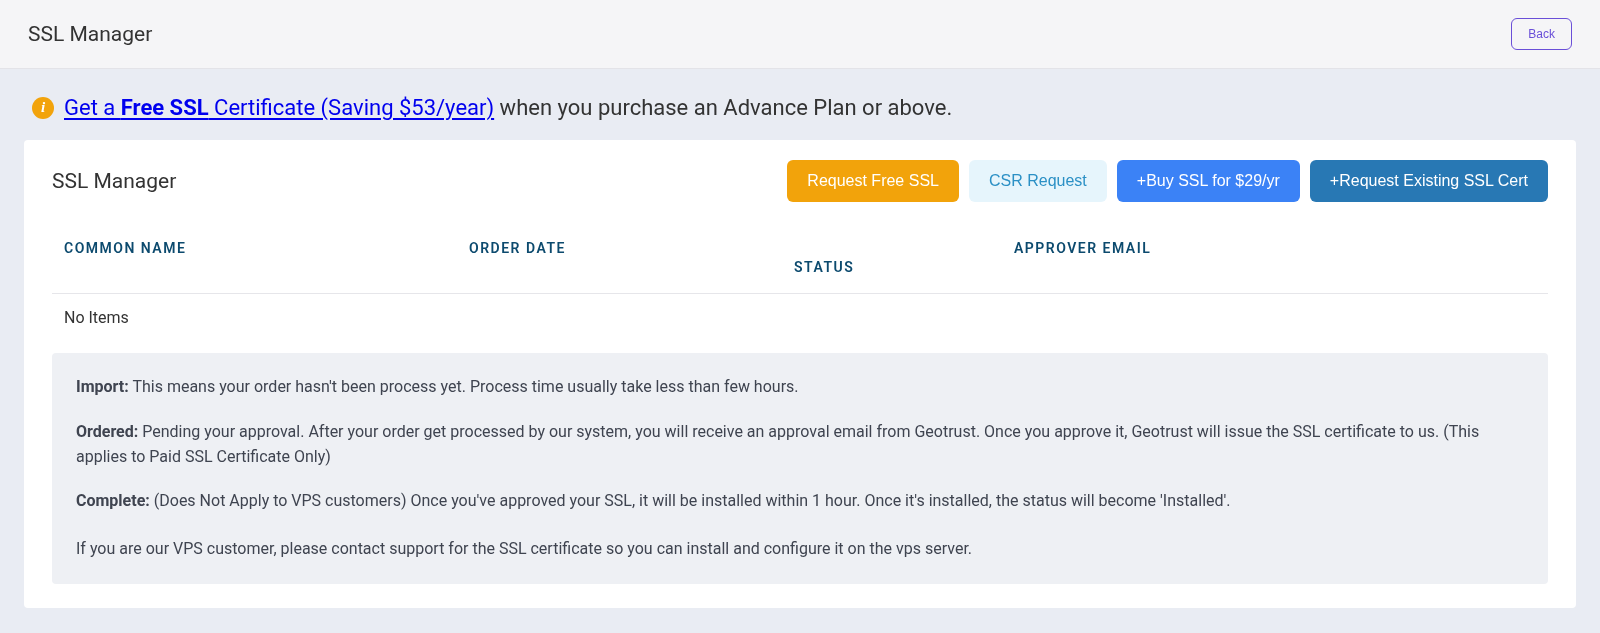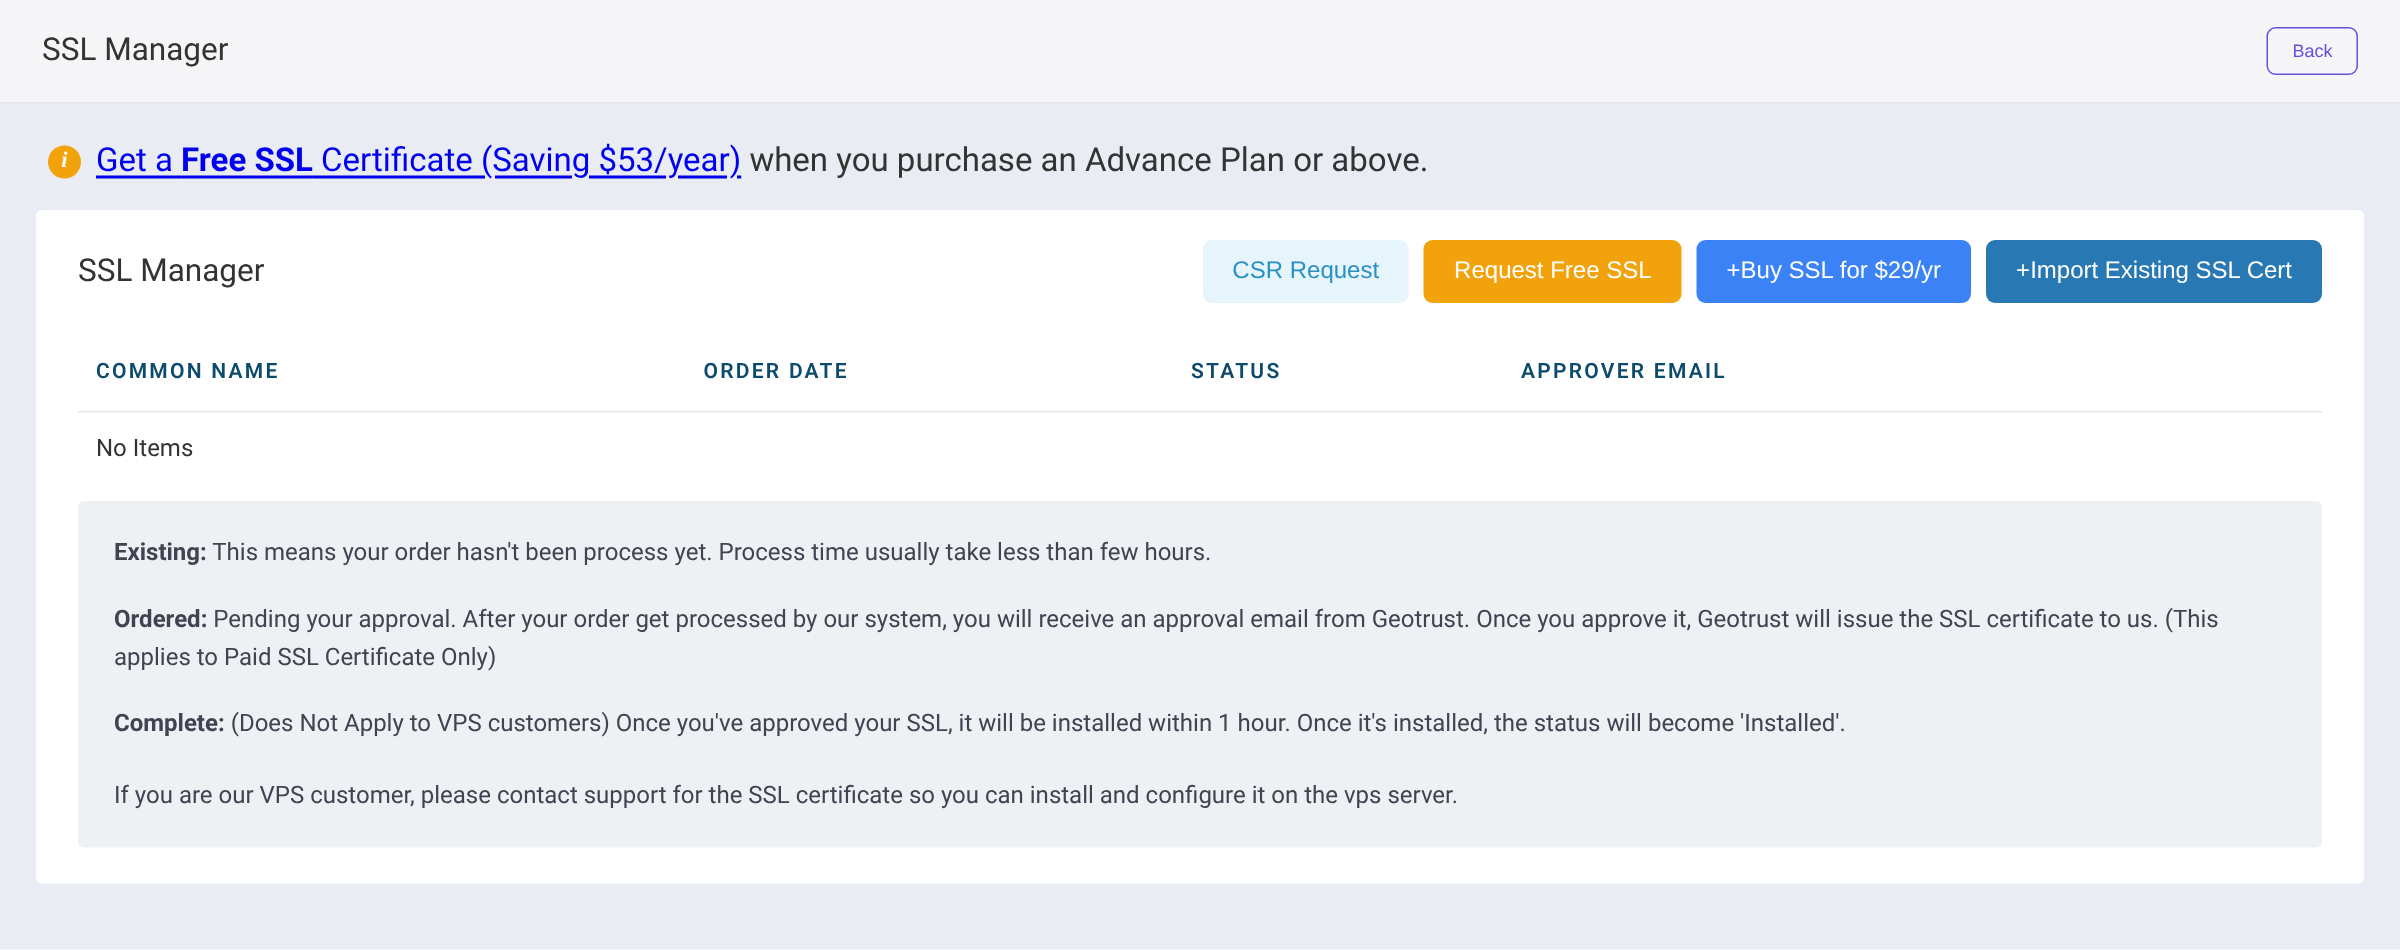--- a/index.html
+++ b/index.html
@@ -97,21 +97,21 @@
     display: flex;
     padding: 10px 12px 18px 12px;
     border-bottom: 1px solid #e6e6ea;
     color: #0c4a6e;
     font-size: 14px;
     font-weight: 600;
     letter-spacing: 1.5px;
   }
   .col-name { flex: 0 0 405px; }
   .col-date { flex: 0 0 325px; }
-  .col-status { flex: 0 0 220px; }
+  .col-status { flex: 0 0 220px; margin-top: 19px; }
   .col-email { flex: 1; }
   .no-items {
     padding: 14px 12px 26px 12px;
     font-size: 16px;
     color: #333;
   }
   .help-box {
     background: #eef0f4;
     border-radius: 4px;
     padding: 22px 24px;
@@ -138,39 +138,39 @@
     <span class="info-icon">i</span>
     <span>
       <a href="#" class="underline"><span>Get a </span><strong>Free SSL</strong><span> Certificate (Saving $53/year)</span></a><span> when you purchase an Advance Plan or above.</span>
     </span>
   </div>
 
   <div class="card">
     <div class="card-header">
       <div class="card-title">SSL Manager</div>
       <div class="btn-row">
+        <button class="btn btn-orange">Request Free SSL</button>
         <button class="btn btn-csr">CSR Request</button>
-        <button class="btn btn-orange">Request Free SSL</button>
         <button class="btn btn-purple">+Buy SSL for $29/yr</button>
-        <button class="btn btn-blue">+Import Existing SSL Cert</button>
+        <button class="btn btn-blue">+Request Existing SSL Cert</button>
       </div>
     </div>
 
     <div class="table-head">
       <div class="col-name">COMMON NAME</div>
       <div class="col-date">ORDER DATE</div>
       <div class="col-status">STATUS</div>
       <div class="col-email">APPROVER EMAIL</div>
     </div>
 
     <div class="no-items">No Items</div>
 
     <div class="help-box">
       <p>
-        <strong>Existing:</strong><span> This means your order hasn't been process yet. Process time usually take less than few hours.</span>
+        <strong>Import:</strong><span> This means your order hasn't been process yet. Process time usually take less than few hours.</span>
       </p>
       <p>
         <strong>Ordered:</strong><span> Pending your approval. After your order get processed by our system, you will receive an approval email from Geotrust. Once you approve it, Geotrust will issue the SSL certificate to us. (This applies to Paid SSL Certificate Only)</span>
       </p>
       <p>
         <strong>Complete:</strong> (<span class="u">Does Not Apply to VPS customers</span><span>) Once you've approved your SSL, it will be installed within 1 hour. Once it's installed, the status will become 'Installed'.</span>
       </p>
       <p>If you are our VPS customer, please contact support for the SSL certificate so you can install and configure it on the vps server.</p>
     </div>
   </div>

